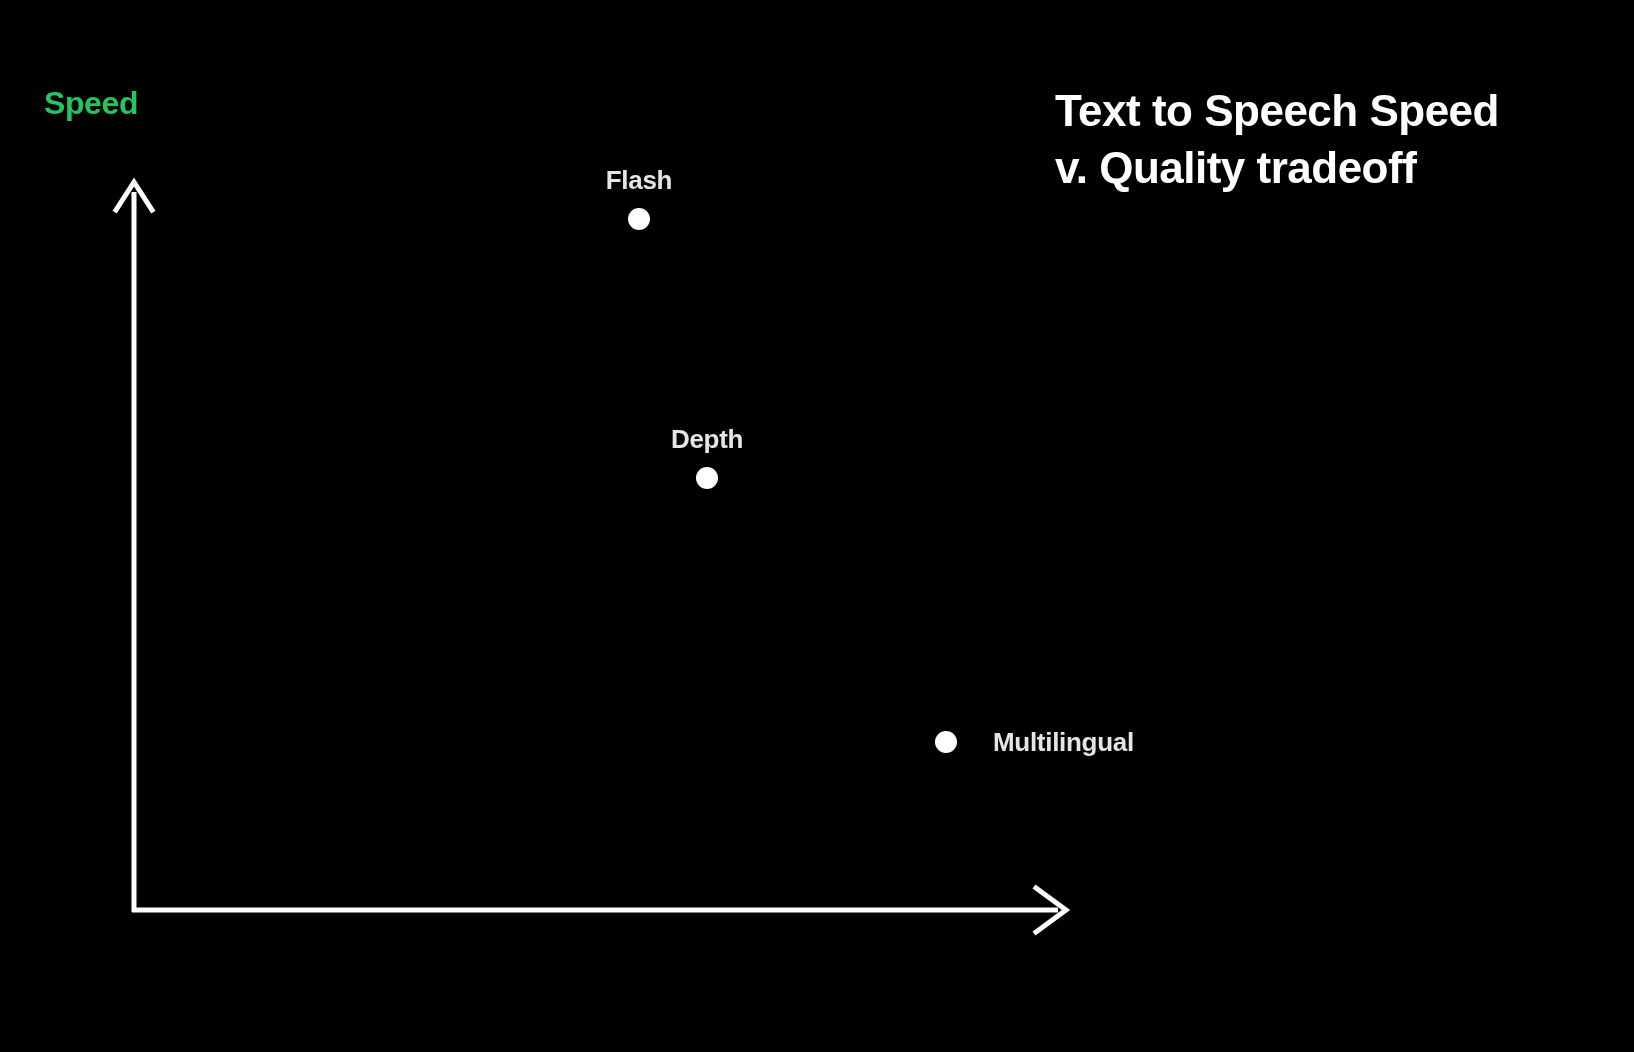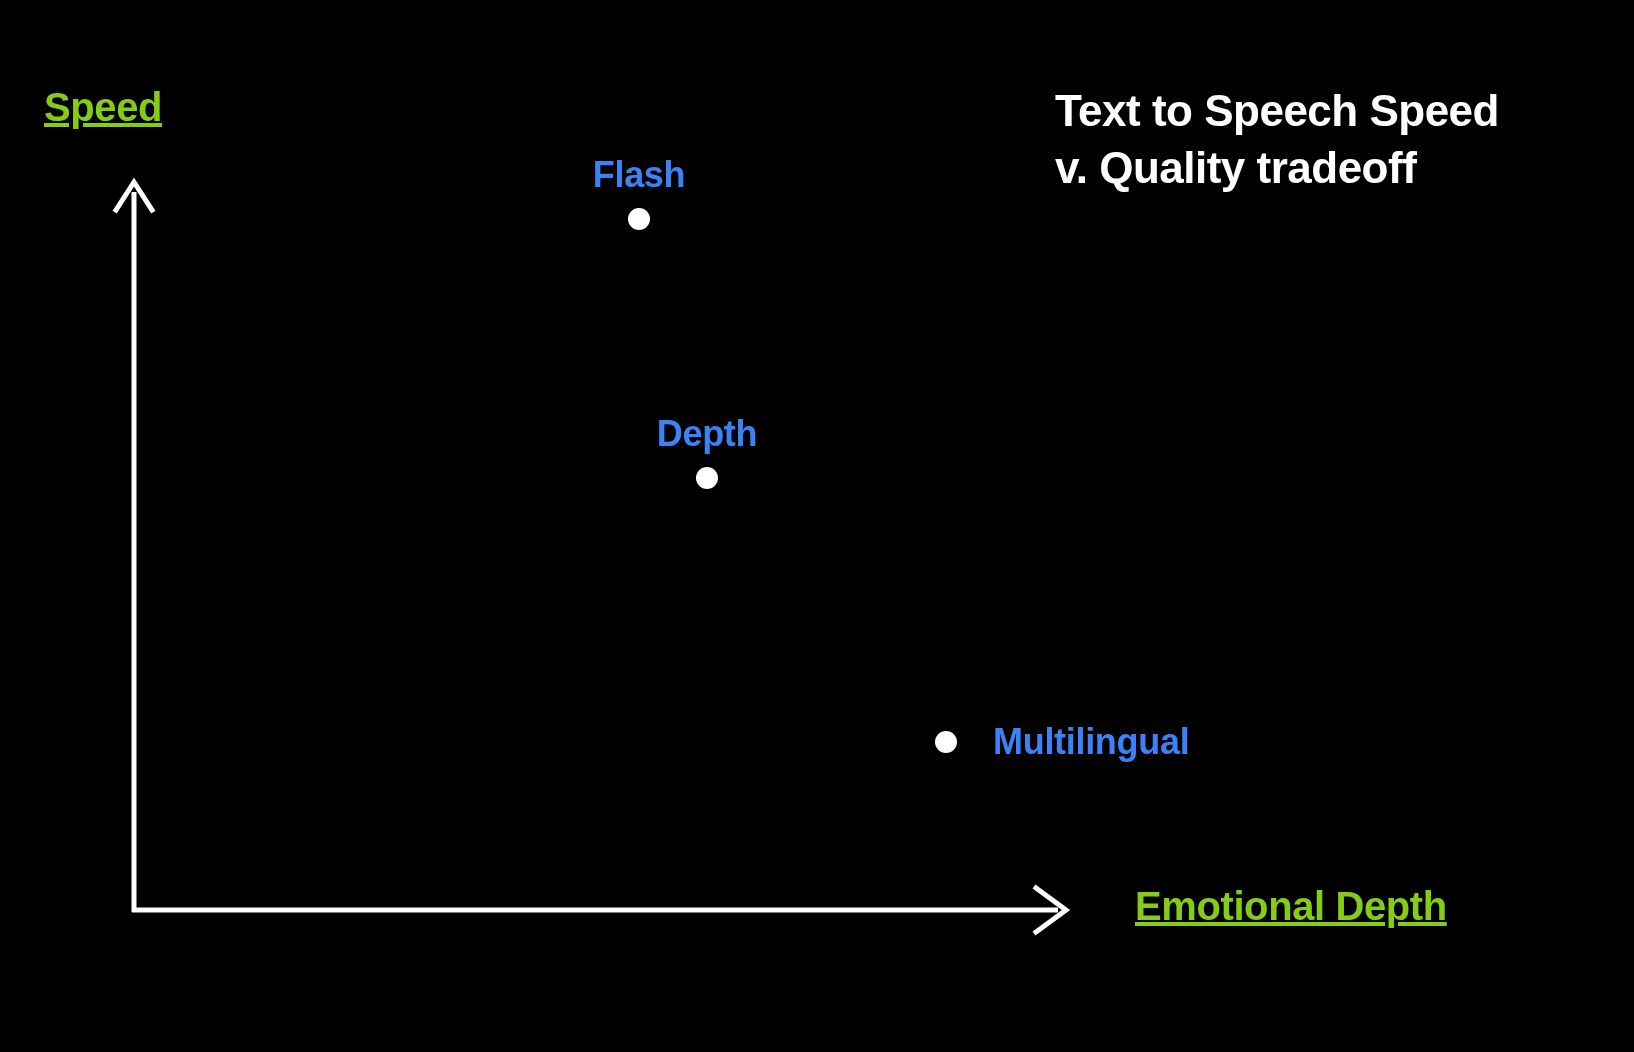--- a/index.html
+++ b/index.html
@@ -28,26 +28,25 @@
     color: #ffffff;
     font-size: 44px;
     font-weight: 700;
     line-height: 1.30;
     letter-spacing: -0.5px;
     white-space: pre-line;
   }
 
   .axis-title {
     position: absolute;
-    color: #84cc16;
-    font-size: 40px;
+    color: #22c55e;
+    font-size: 32px;
     font-weight: 700;
     letter-spacing: -0.4px;
     white-space: nowrap;
-    text-decoration: underline;
   }
   .axis-title.y-axis-title {
     left: 44px;
     top: 85px;
   }
   .axis-title.x-axis-title {
     left: 1135px;
     top: 884px;
   }
 
@@ -68,22 +67,22 @@
   .point-dot {
     position: absolute;
     width: 22px;
     height: 22px;
     border-radius: 50%;
     background: #ffffff;
     transform: translate(-50%, -50%);
   }
   .point-label {
     position: absolute;
-    color: #3b82f6;
-    font-size: 36px;
+    color: #e5e5e5;
+    font-size: 26px;
     font-weight: 700;
     letter-spacing: -0.3px;
     white-space: nowrap;
   }
   .point-label.above {
     transform: translate(-50%, -100%);
   }
   .point-label.right {
     transform: translate(0, -50%);
     text-align: right;
@@ -92,21 +91,20 @@
 </head>
 <body>
 
 <div id="stage">
 
   <div class="chart-title">Text to Speech Speed
 v. Quality tradeoff</div>
 
   <div class="axis-title y-axis-title">Speed</div>
 
-  <div class="axis-title x-axis-title">Emotional Depth</div>
 
   <svg id="axes" viewBox="0 0 1634 1052" xmlns="http://www.w3.org/2000/svg">
 
     <line x1="134" y1="912" x2="134" y2="192" stroke="#ffffff" stroke-width="5"></line>
 
     <polyline points="116,210 134,182 152,210" fill="none" stroke="#ffffff" stroke-width="5" stroke-linecap="square" stroke-linejoin="miter"></polyline>
 
     <line x1="132" y1="910" x2="1058" y2="910" stroke="#ffffff" stroke-width="5"></line>
 
     <polyline points="1036,888 1066,910 1036,932" fill="none" stroke="#ffffff" stroke-width="5" stroke-linecap="square" stroke-linejoin="miter"></polyline>

